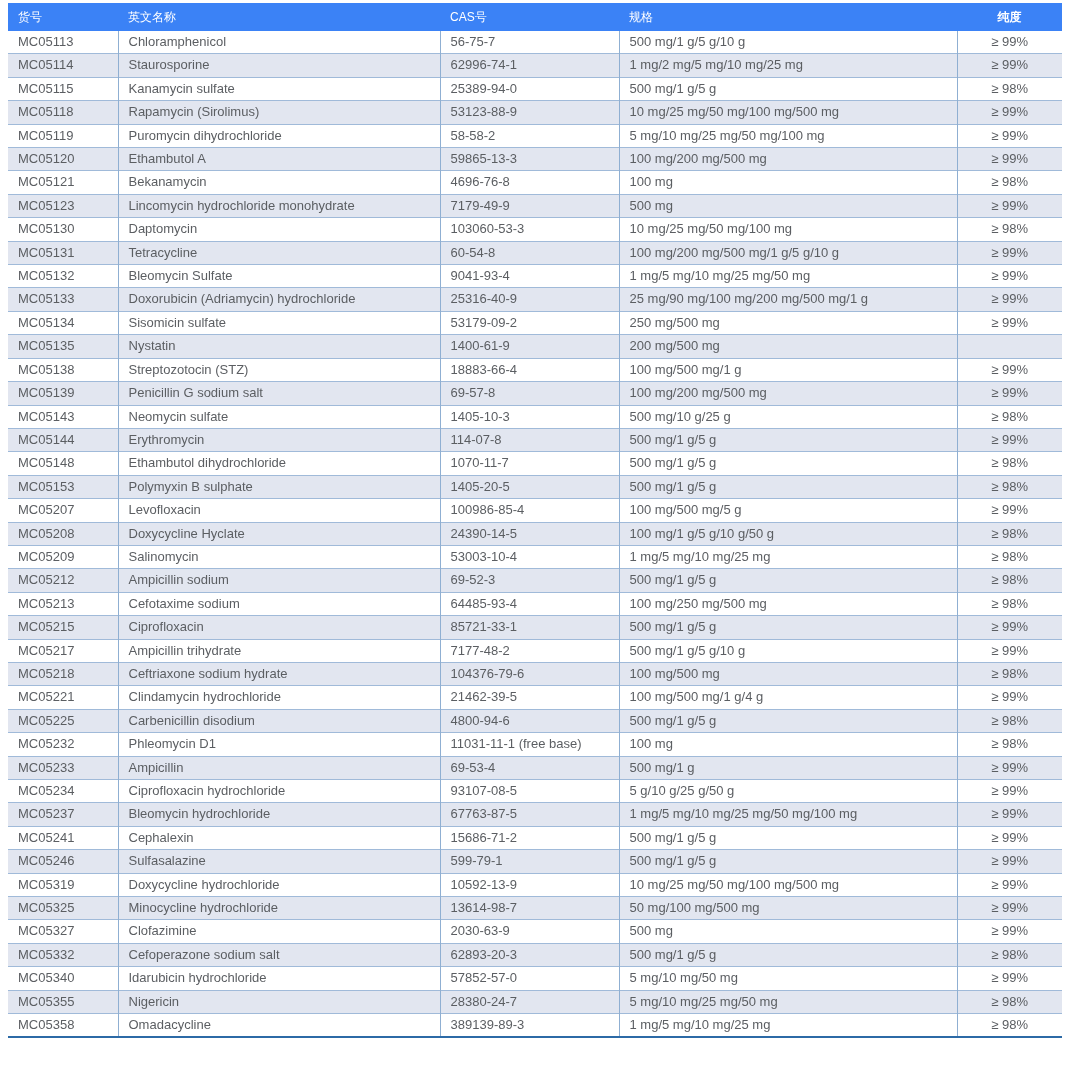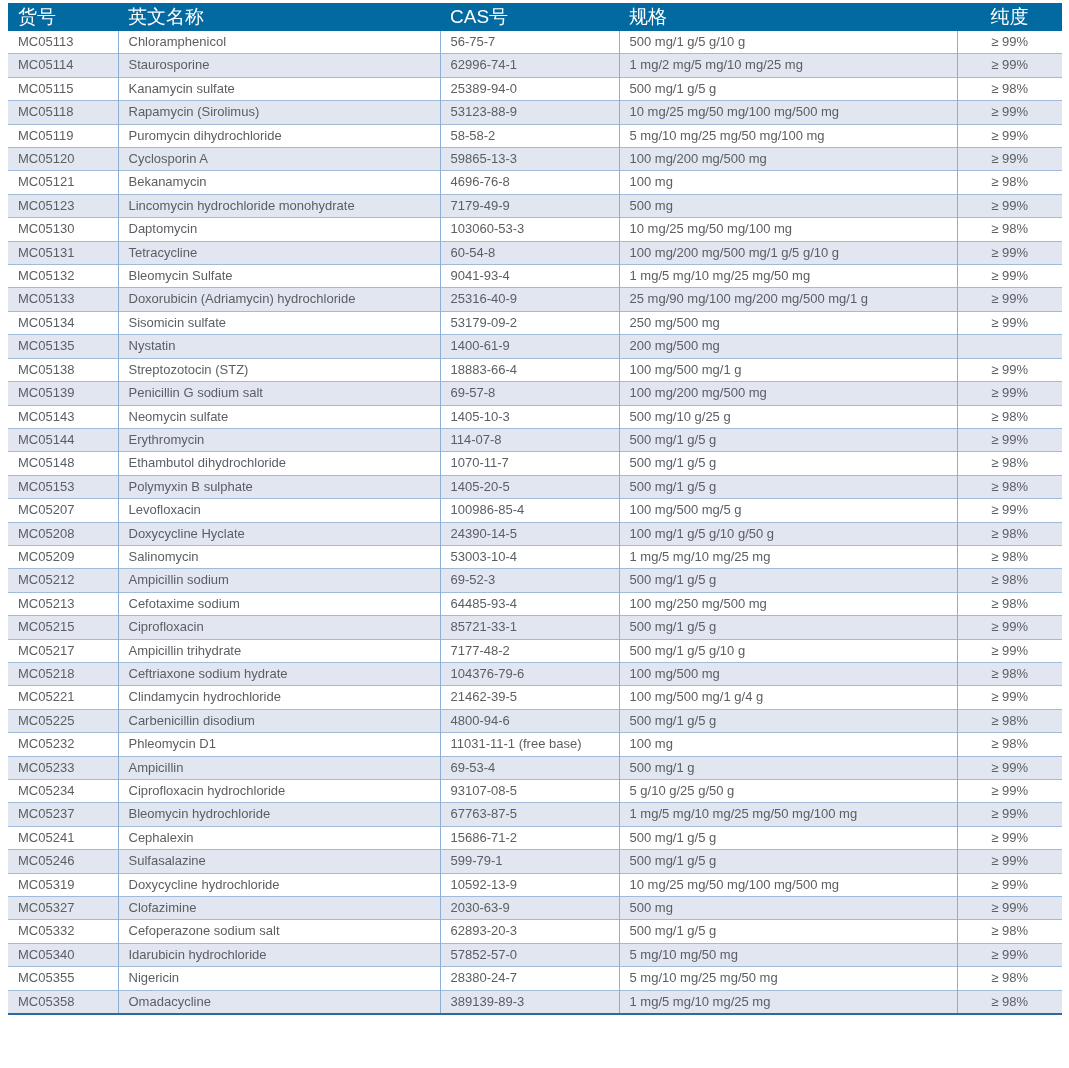--- a/index.html
+++ b/index.html
@@ -20,33 +20,34 @@
     width: 1054px;
     border-bottom: 2px solid #2c6aa6;
   }
   table.catalog col.c-code  { width: 110px; }
   table.catalog col.c-name  { width: 322px; }
   table.catalog col.c-cas   { width: 179px; }
   table.catalog col.c-spec  { width: 338px; }
   table.catalog col.c-pur   { width: 105px; }
 
   thead th {
-    background: #0369a1;
+    background: #3b82f6;
     color: #ffffff;
     height: 28px;
-    font-size: 19px;
+    font-size: 12px;
     font-weight: 500;
     text-align: left;
     padding: 0 0 0 10px;
     white-space: nowrap;
     overflow: hidden;
   }
   thead th.center {
     text-align: center;
     padding: 0;
+    font-weight: bold;
   }
 
   tbody td {
     height: 22.4px;
     line-height: 22.4px;
     font-size: 13px;
     color: #5b5e62;
     padding: 0 6px 0 10px;
     white-space: nowrap;
     overflow: hidden;
@@ -112,21 +113,21 @@
   </tr>
         <tr>
     <td>MC05119</td>
     <td>Puromycin dihydrochloride</td>
     <td>58-58-2</td>
     <td>5 mg/10 mg/25 mg/50 mg/100 mg</td>
     <td class="center">≥ 99%</td>
   </tr>
         <tr>
     <td>MC05120</td>
-    <td>Cyclosporin A</td>
+    <td>Ethambutol A</td>
     <td>59865-13-3</td>
     <td>100 mg/200 mg/500 mg</td>
     <td class="center">≥ 99%</td>
   </tr>
         <tr>
     <td>MC05121</td>
     <td>Bekanamycin</td>
     <td>4696-76-8</td>
     <td>100 mg</td>
     <td class="center">≥ 98%</td>
@@ -335,20 +336,27 @@
     <td class="center">≥ 99%</td>
   </tr>
         <tr>
     <td>MC05319</td>
     <td>Doxycycline hydrochloride</td>
     <td>10592-13-9</td>
     <td>10 mg/25 mg/50 mg/100 mg/500 mg</td>
     <td class="center">≥ 99%</td>
   </tr>
         <tr>
+    <td>MC05325</td>
+    <td>Minocycline hydrochloride</td>
+    <td>13614-98-7</td>
+    <td>50 mg/100 mg/500 mg</td>
+    <td class="center">≥ 99%</td>
+  </tr>
+        <tr>
     <td>MC05327</td>
     <td>Clofazimine</td>
     <td>2030-63-9</td>
     <td>500 mg</td>
     <td class="center">≥ 99%</td>
   </tr>
         <tr>
     <td>MC05332</td>
     <td>Cefoperazone sodium salt</td>
     <td>62893-20-3</td>

